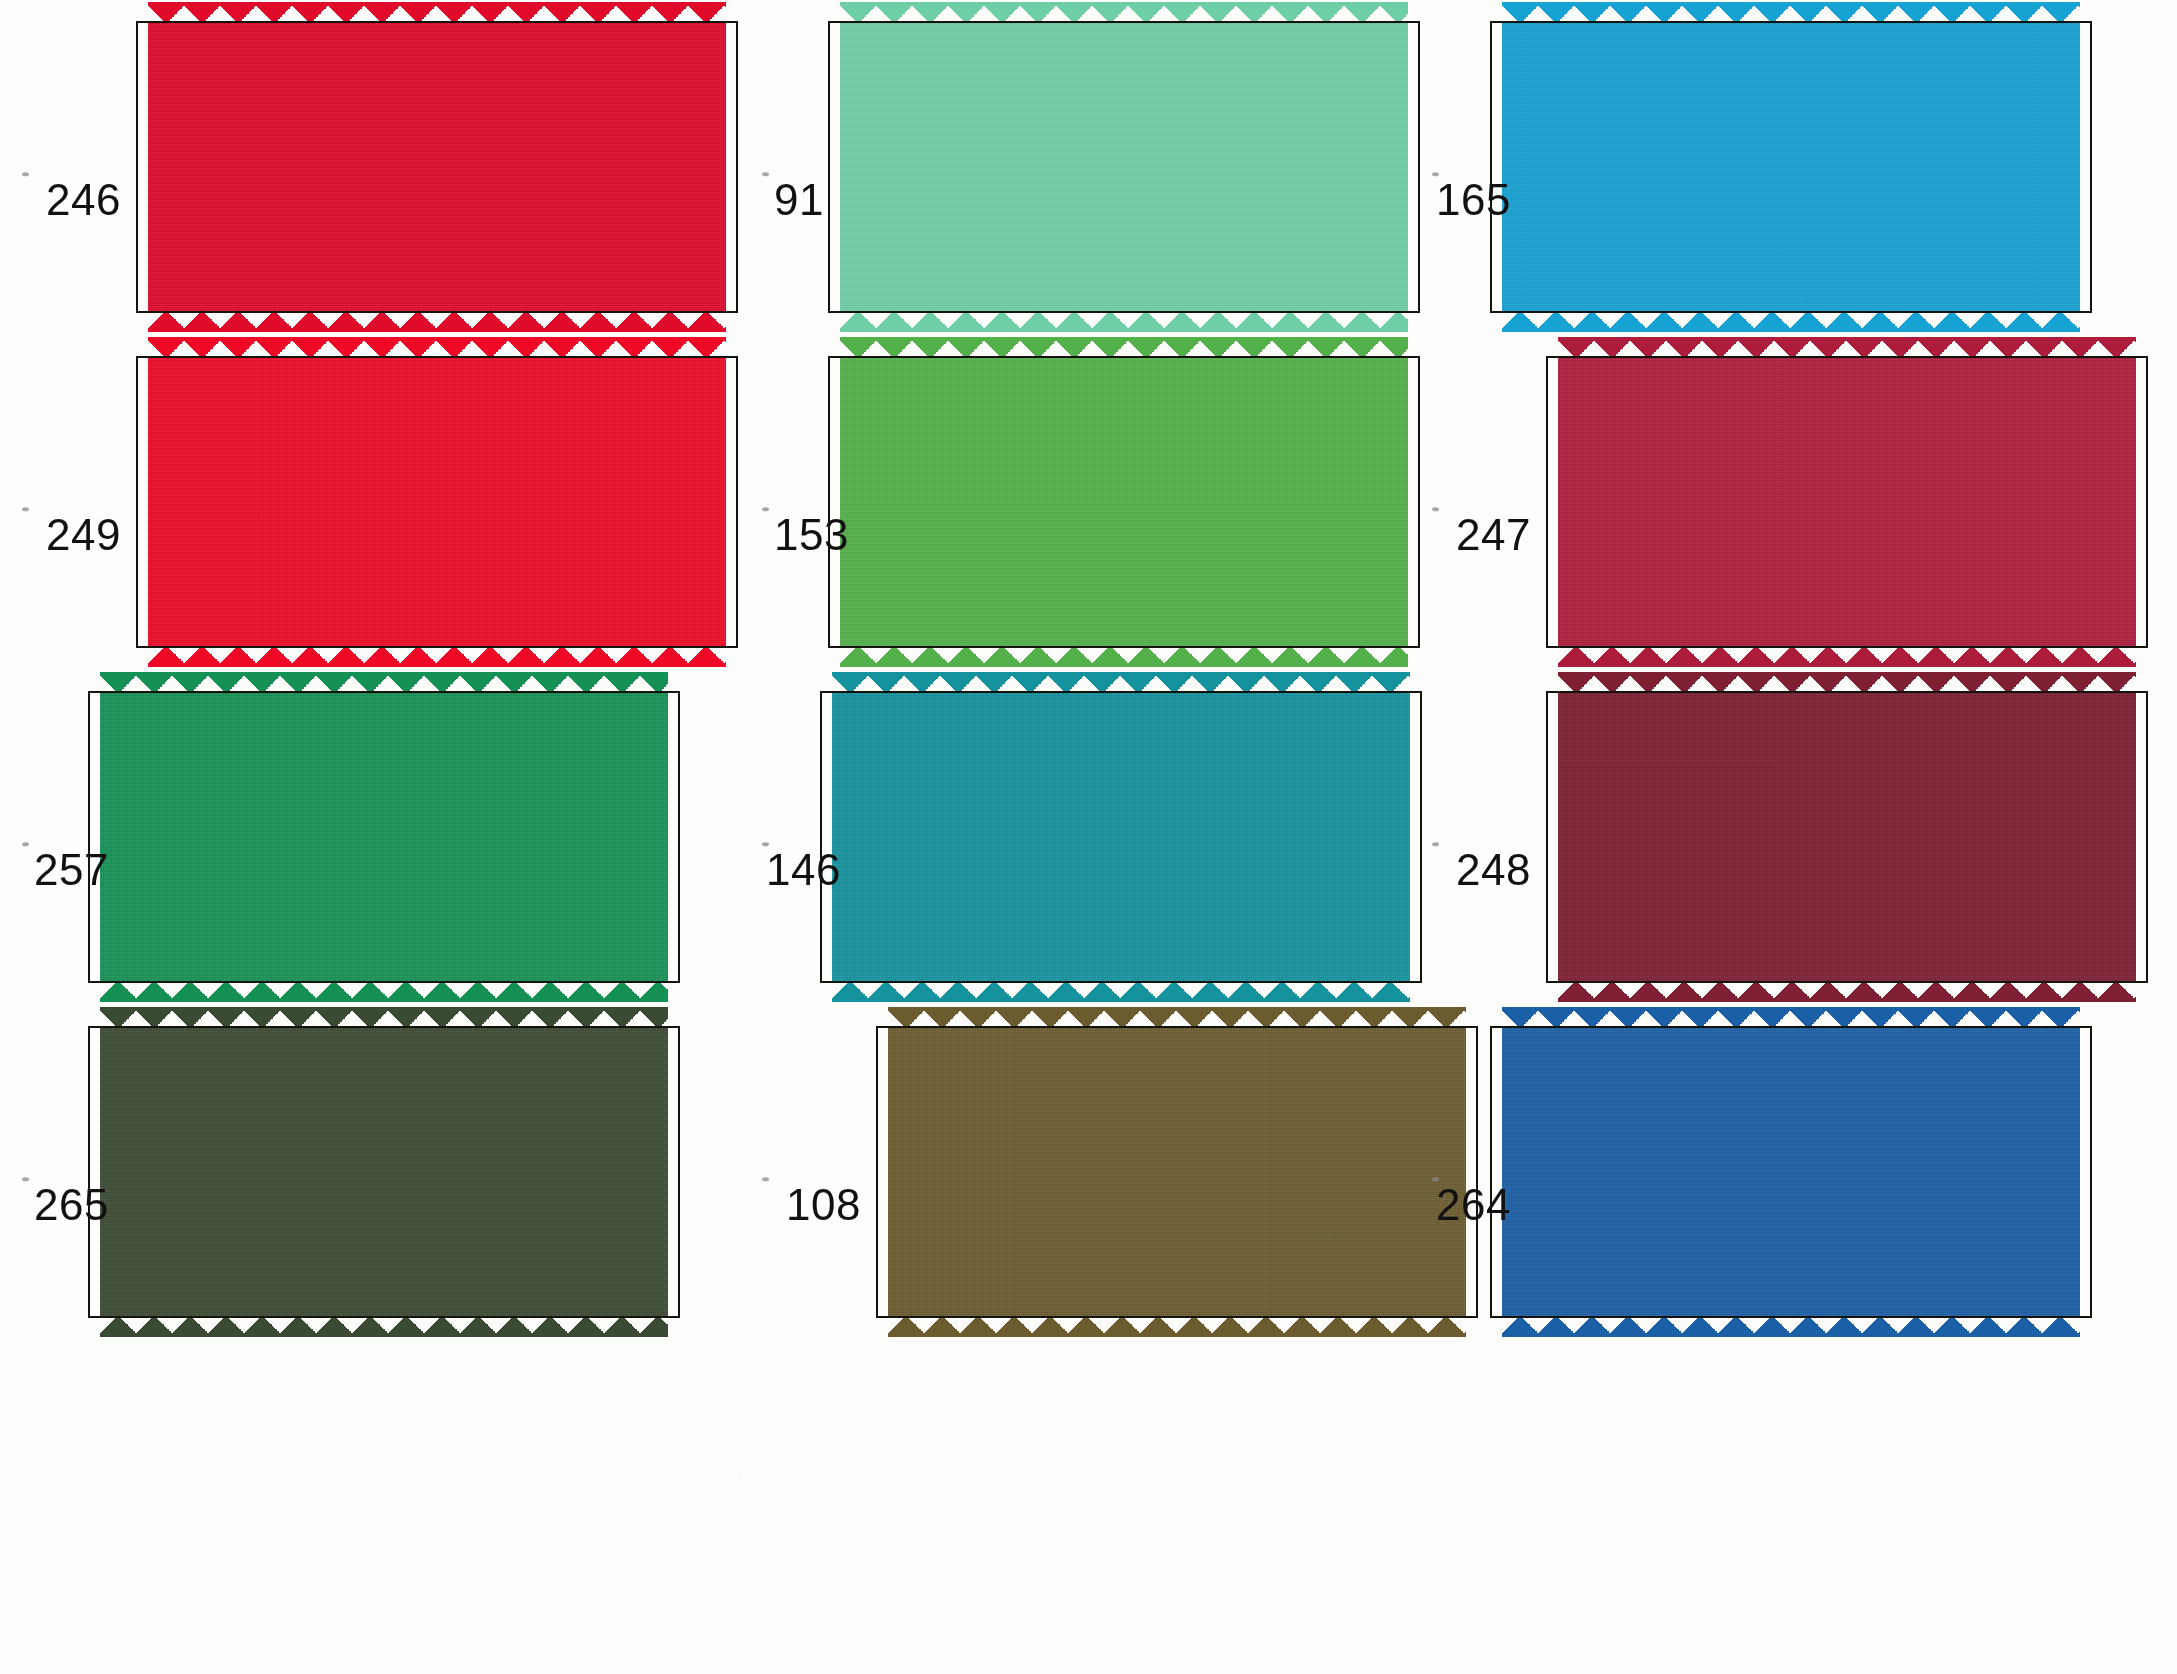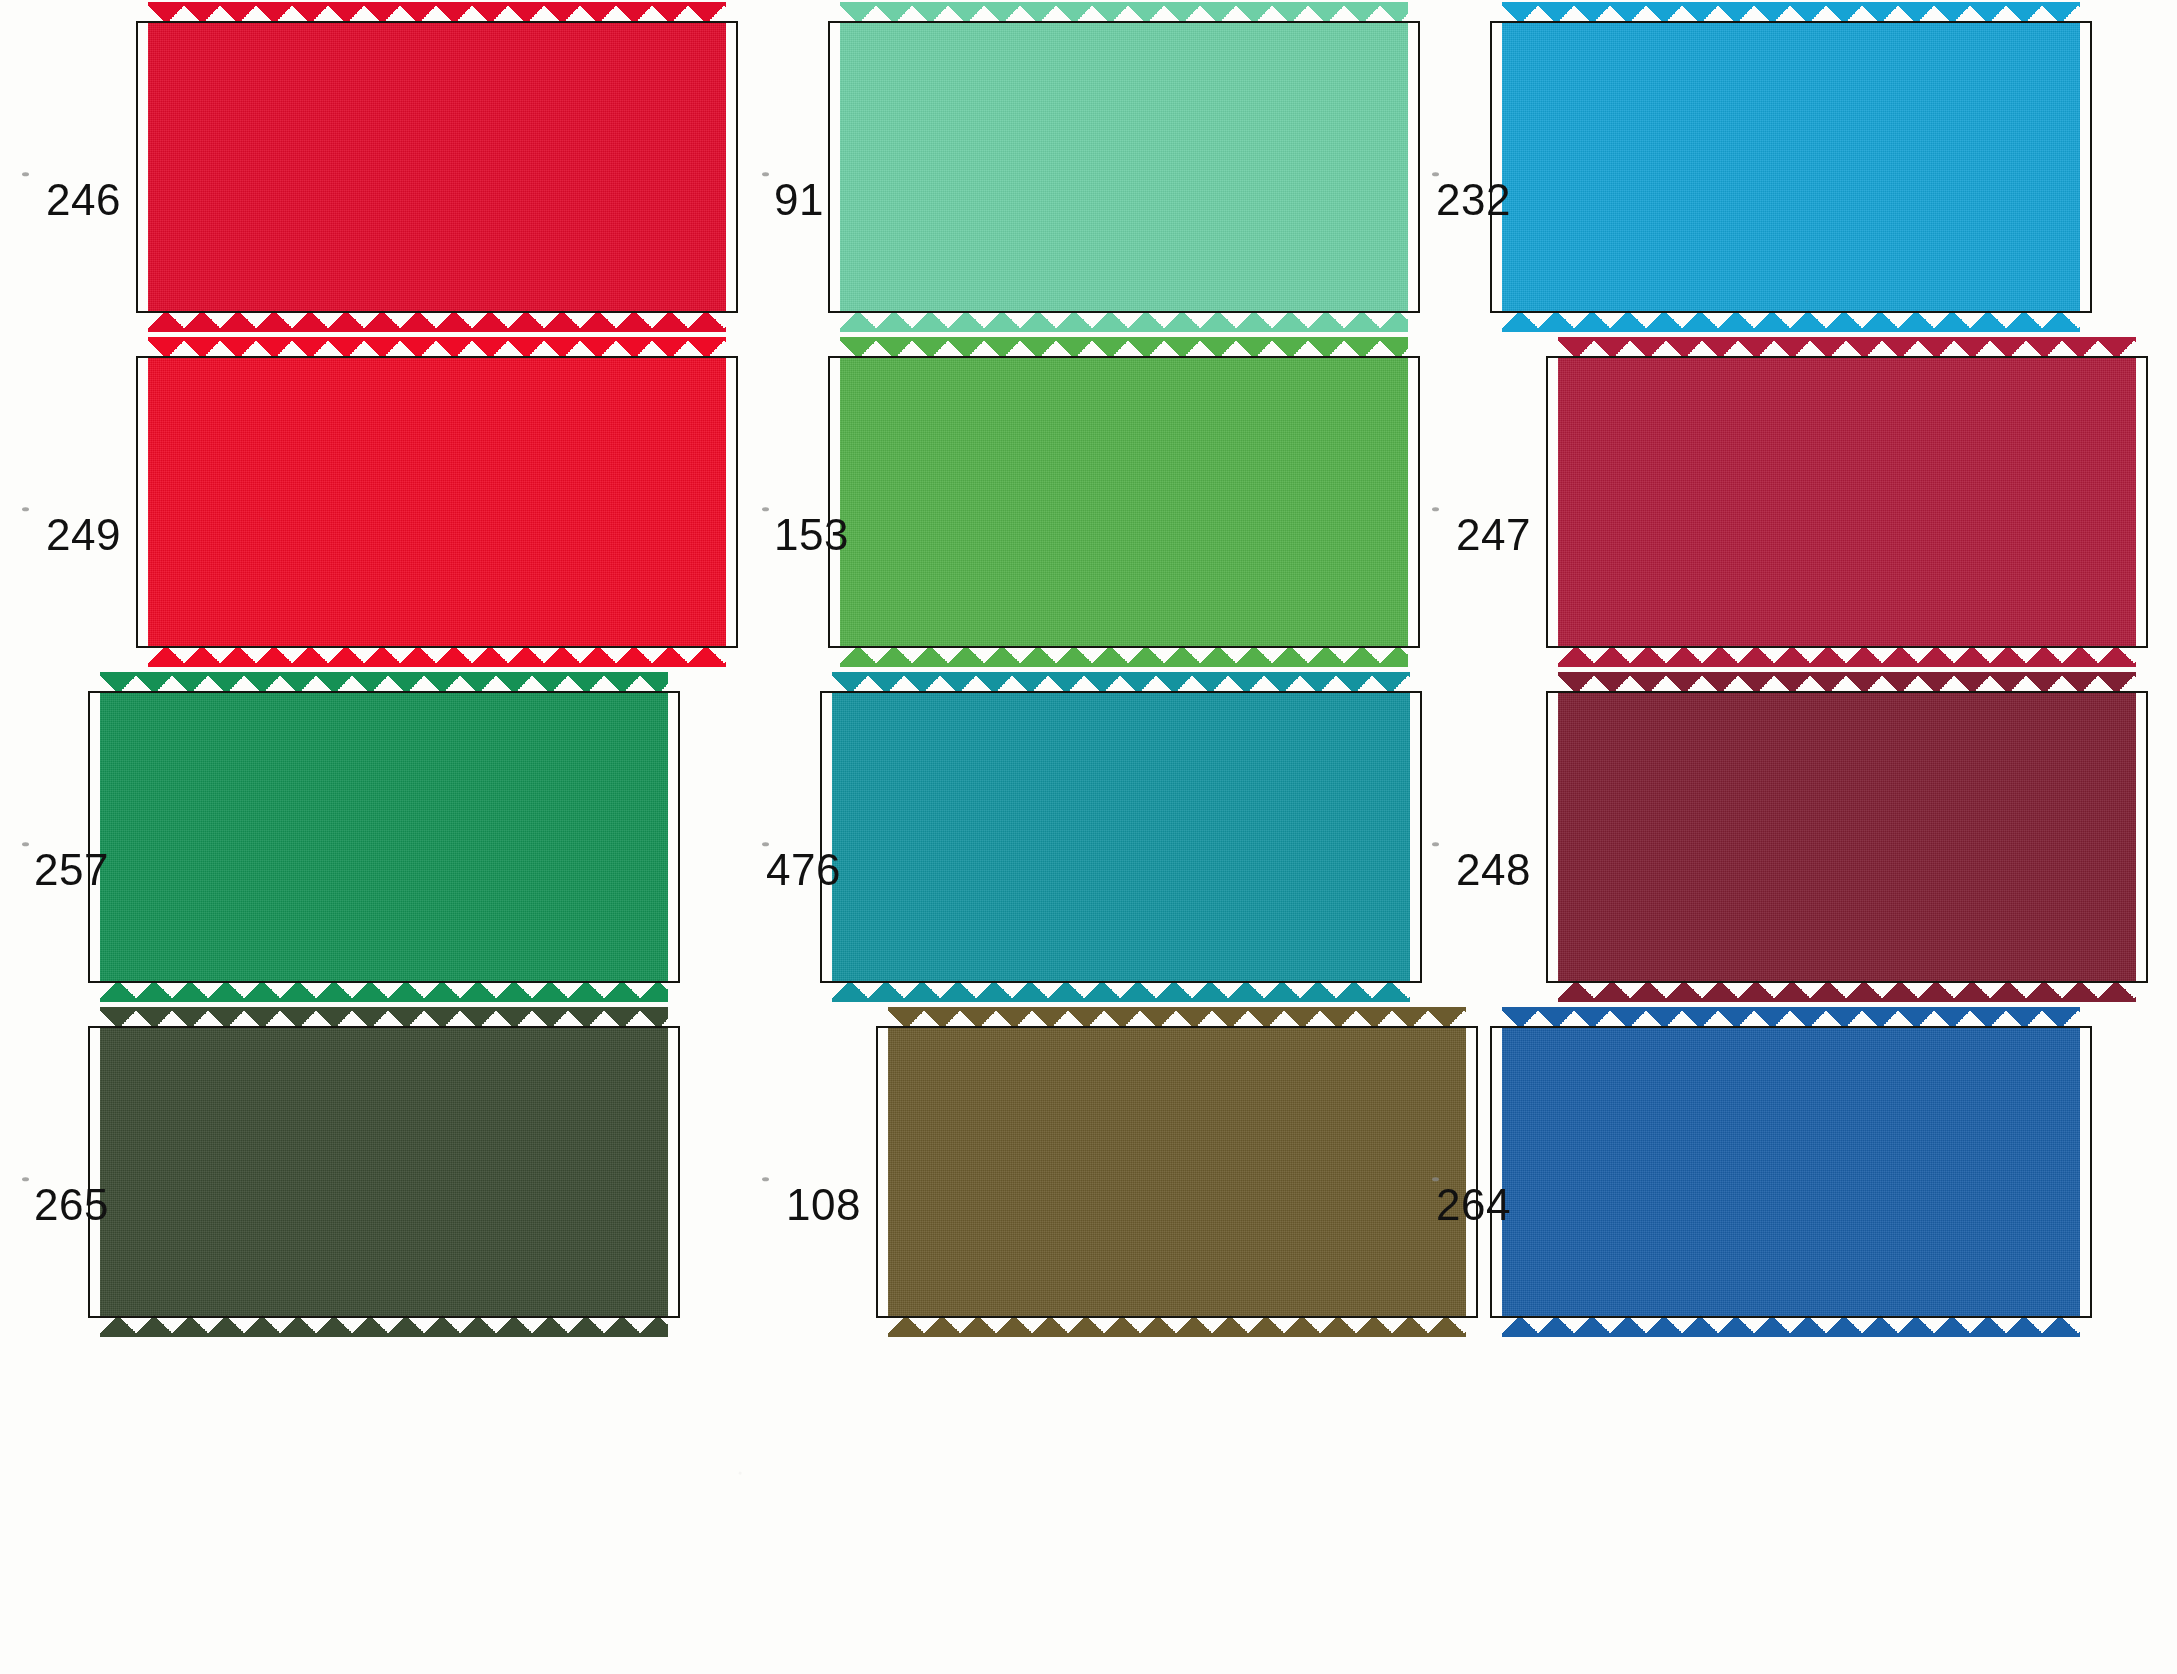--- a/index.html
+++ b/index.html
@@ -156,21 +156,21 @@
             <div class="teeth top" style="height: 22px; background-image: repeating-conic-gradient(from -45deg at 50% 100%, rgb(110, 207, 166) 0deg, rgb(110, 207, 166) 90deg, rgba(0, 0, 0, 0) 90deg, rgba(0, 0, 0, 0) 360deg); background-size: 36px 22px;"></div>
             <div class="teeth bottom" style="height: 22px; background-image: repeating-conic-gradient(from 135deg at 50% 0%, rgb(110, 207, 166) 0deg, rgb(110, 207, 166) 90deg, rgba(0, 0, 0, 0) 90deg, rgba(0, 0, 0, 0) 360deg); background-size: 36px 22px;"></div>
             <div style="position: absolute; top: 0px; left: -21px; width: 22px; height: 100%; background-image: repeating-conic-gradient(from 45deg at 100% 50%, rgb(110, 207, 166) 0deg, rgb(110, 207, 166) 90deg, rgba(0, 0, 0, 0) 90deg, rgba(0, 0, 0, 0) 360deg); background-size: 22px 36px;"></div>
             <div style="position: absolute; top: 0px; right: -21px; width: 22px; height: 100%; background-image: repeating-conic-gradient(from -135deg at 0% 50%, rgb(110, 207, 166) 0deg, rgb(110, 207, 166) 90deg, rgba(0, 0, 0, 0) 90deg, rgba(0, 0, 0, 0) 360deg); background-size: 22px 36px;"></div>
           </div>
           <div class="outline-rect" style="inset: -2px -12px;"></div>
         </div>
       </div>
       <div class="swatch-cell col3">
         <div class="ink-dot"></div>
-        <div class="swatch-label">232</div>
+        <div class="swatch-label">165</div>
         <div class="swatch-wrap" style="left: 92px; width: 578px; height: 288px;">
           <div class="fabric" style="background: rgb(22, 163, 212);">
             <div class="fabric-body"></div>
             <div class="teeth top" style="height: 22px; background-image: repeating-conic-gradient(from -45deg at 50% 100%, rgb(22, 163, 212) 0deg, rgb(22, 163, 212) 90deg, rgba(0, 0, 0, 0) 90deg, rgba(0, 0, 0, 0) 360deg); background-size: 36px 22px;"></div>
             <div class="teeth bottom" style="height: 22px; background-image: repeating-conic-gradient(from 135deg at 50% 0%, rgb(22, 163, 212) 0deg, rgb(22, 163, 212) 90deg, rgba(0, 0, 0, 0) 90deg, rgba(0, 0, 0, 0) 360deg); background-size: 36px 22px;"></div>
             <div style="position: absolute; top: 0px; left: -21px; width: 22px; height: 100%; background-image: repeating-conic-gradient(from 45deg at 100% 50%, rgb(22, 163, 212) 0deg, rgb(22, 163, 212) 90deg, rgba(0, 0, 0, 0) 90deg, rgba(0, 0, 0, 0) 360deg); background-size: 22px 36px;"></div>
             <div style="position: absolute; top: 0px; right: -21px; width: 22px; height: 100%; background-image: repeating-conic-gradient(from -135deg at 0% 50%, rgb(22, 163, 212) 0deg, rgb(22, 163, 212) 90deg, rgba(0, 0, 0, 0) 90deg, rgba(0, 0, 0, 0) 360deg); background-size: 22px 36px;"></div>
           </div>
           <div class="outline-rect" style="inset: -2px -12px;"></div>
         </div>
@@ -226,21 +226,21 @@
             <div class="teeth top" style="height: 22px; background-image: repeating-conic-gradient(from -45deg at 50% 100%, rgb(21, 145, 85) 0deg, rgb(21, 145, 85) 90deg, rgba(0, 0, 0, 0) 90deg, rgba(0, 0, 0, 0) 360deg); background-size: 36px 22px;"></div>
             <div class="teeth bottom" style="height: 22px; background-image: repeating-conic-gradient(from 135deg at 50% 0%, rgb(21, 145, 85) 0deg, rgb(21, 145, 85) 90deg, rgba(0, 0, 0, 0) 90deg, rgba(0, 0, 0, 0) 360deg); background-size: 36px 22px;"></div>
             <div style="position: absolute; top: 0px; left: -21px; width: 22px; height: 100%; background-image: repeating-conic-gradient(from 45deg at 100% 50%, rgb(21, 145, 85) 0deg, rgb(21, 145, 85) 90deg, rgba(0, 0, 0, 0) 90deg, rgba(0, 0, 0, 0) 360deg); background-size: 22px 36px;"></div>
             <div style="position: absolute; top: 0px; right: -21px; width: 22px; height: 100%; background-image: repeating-conic-gradient(from -135deg at 0% 50%, rgb(21, 145, 85) 0deg, rgb(21, 145, 85) 90deg, rgba(0, 0, 0, 0) 90deg, rgba(0, 0, 0, 0) 360deg); background-size: 22px 36px;"></div>
           </div>
           <div class="outline-rect" style="inset: -2px -12px;"></div>
         </div>
       </div>
       <div class="swatch-cell col3">
         <div class="ink-dot"></div>
-        <div class="swatch-label">476</div>
+        <div class="swatch-label">146</div>
         <div class="swatch-wrap" style="left: 92px; width: 578px; height: 288px;">
           <div class="fabric" style="background: rgb(20, 147, 159);">
             <div class="fabric-body"></div>
             <div class="teeth top" style="height: 22px; background-image: repeating-conic-gradient(from -45deg at 50% 100%, rgb(20, 147, 159) 0deg, rgb(20, 147, 159) 90deg, rgba(0, 0, 0, 0) 90deg, rgba(0, 0, 0, 0) 360deg); background-size: 36px 22px;"></div>
             <div class="teeth bottom" style="height: 22px; background-image: repeating-conic-gradient(from 135deg at 50% 0%, rgb(20, 147, 159) 0deg, rgb(20, 147, 159) 90deg, rgba(0, 0, 0, 0) 90deg, rgba(0, 0, 0, 0) 360deg); background-size: 36px 22px;"></div>
             <div style="position: absolute; top: 0px; left: -21px; width: 22px; height: 100%; background-image: repeating-conic-gradient(from 45deg at 100% 50%, rgb(20, 147, 159) 0deg, rgb(20, 147, 159) 90deg, rgba(0, 0, 0, 0) 90deg, rgba(0, 0, 0, 0) 360deg); background-size: 22px 36px;"></div>
             <div style="position: absolute; top: 0px; right: -21px; width: 22px; height: 100%; background-image: repeating-conic-gradient(from -135deg at 0% 50%, rgb(20, 147, 159) 0deg, rgb(20, 147, 159) 90deg, rgba(0, 0, 0, 0) 90deg, rgba(0, 0, 0, 0) 360deg); background-size: 22px 36px;"></div>
           </div>
           <div class="outline-rect" style="inset: -2px -12px;"></div>
         </div>

